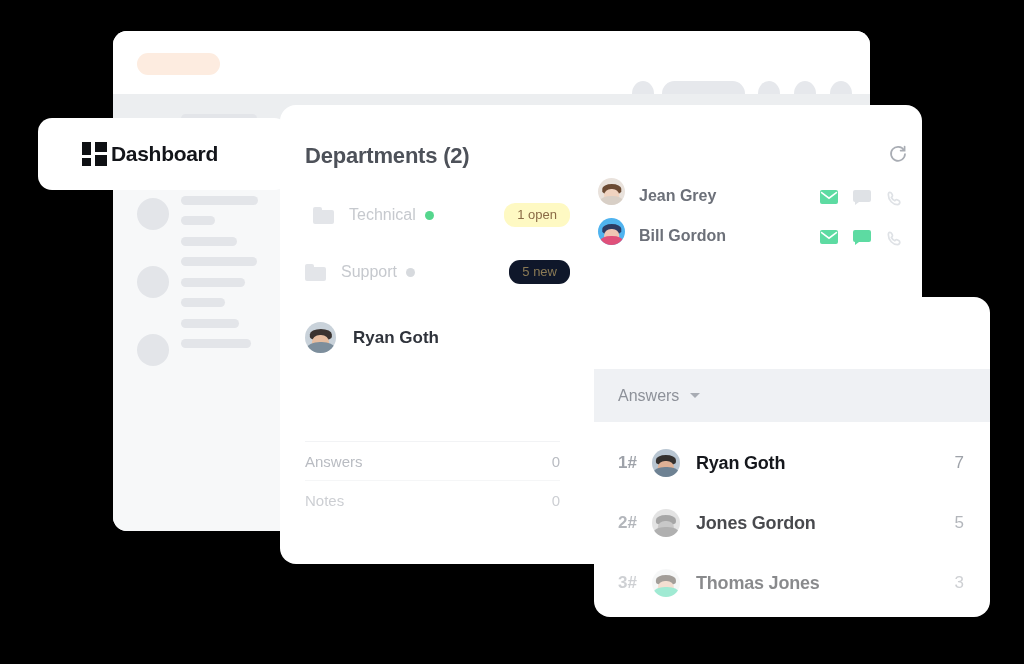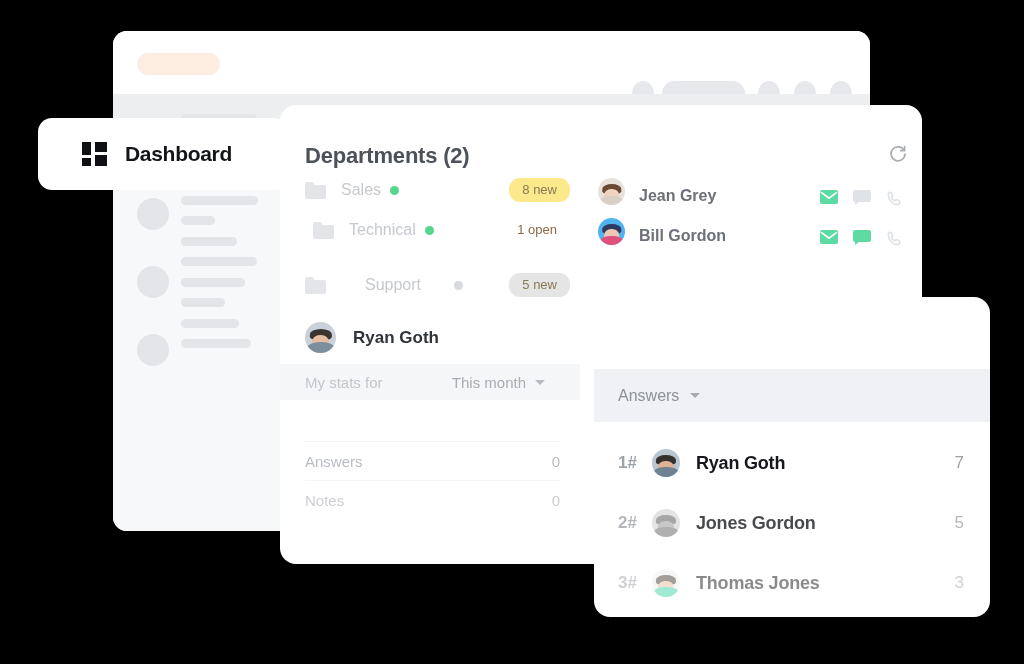--- a/index.html
+++ b/index.html
@@ -96,21 +96,21 @@
     position: relative;
     width: 25px; height: 24px;
     flex: 0 0 auto;
   }
   .logo-grid i { position: absolute; background: #0e1013; display: block; }
   .lg-tl { left: 0;    top: 0;    width: 9px;  height: 13px; }
   .lg-tr { left: 13px; top: 0;    width: 12px; height: 10px; }
   .lg-bl { left: 0;    top: 16px; width: 9px;  height: 8px; }
   .lg-br { left: 13px; top: 13px; width: 12px; height: 11px; }
   .dash-title {
-    margin-left: 18px;
+    margin-left: 4px;
     font-size: 21px; font-weight: bold;
     color: #13151a; letter-spacing: -0.3px;
   }
 
   
   .col-head {
     position: absolute;
     font-size: 22px; font-weight: bold;
     color: #4d5159; letter-spacing: -0.2px;
   }
@@ -331,48 +331,39 @@
       <i class="lg-tl"></i>
         <i class="lg-tr"></i>
         <i class="lg-bl"></i>
         <i class="lg-br"></i>
     </span>
     <span class="dash-title">Dashboard</span>
   </div>
 
   <div class="col-head" style="left:305px;top:143px;">Departments (2)</div>
 
-  <div class="dept-row" style="top:177px;">
+
+  <div class="dept-row" style="top:202px;padding-left:8px;">
     <span class="folder-icon">
         <b></b>
         <s></s>
       </span>
-    <span class="dept-name">Sales</span>
+    <span class="dept-name">Technical</span>
     <span class="status-dot" style="background:#55d68d;"></span>
-    <span class="badge" style="background:#fbe98c;">8 new</span>
-  </div>
-
-  <div class="dept-row" style="top:217px;padding-left:8px;">
+    <span class="badge" style="background:#fef9c3;color:#8a6a45;">1 open</span>
+  </div>
+
+  <div class="dept-row" style="top:259px;">
     <span class="folder-icon">
         <b></b>
         <s></s>
       </span>
-    <span class="dept-name">Technical</span>
-    <span class="status-dot" style="background:#55d68d;"></span>
-    <span class="badge" style="background:#ffffff;color:#8a6a45;">1 open</span>
-  </div>
-
-  <div class="dept-row" style="top:272px;gap:24px;">
-    <span class="folder-icon">
-        <b></b>
-        <s></s>
-      </span>
     <span class="dept-name">Support</span>
     <span class="status-dot" style="background:#d7dade;"></span>
-    <span class="badge" style="background:#e5e5e5;">5 new</span>
+    <span class="badge" style="background:#0f172a;">5 new</span>
   </div>
 
 
   <div class="refresh-btn">
     <svg viewBox="0 0 20 20" width="20" height="20" fill="none" stroke="#a9adb4" stroke-width="1.7" stroke-linecap="round">
       <path d="M16 6.2A7 7 0 1 0 17 10"></path>
         <path d="M16.6 2.6v4h-4"></path>
     </svg>
   </div>
 
@@ -435,27 +426,20 @@
   <div class="stats-user">
     <span class="avatar">
       <span class="av-bg" style="background:#c9d2da;"></span>
       <span class="av-hair" style="background:#3a3330;"></span>
       <span class="av-head" style="background:#e6bda0;"></span>
       <span class="av-body" style="background:#7d8e9c;"></span>
     </span>
     <span class="nm">Ryan Goth</span>
   </div>
 
-  <div class="stats-hdr">
-    <span class="lbl">My stats for</span>
-    <span class="sel">
-      <span>This month</span>
-      <span class="caret"></span>
-    </span>
-  </div>
 
   <div class="stat-row" style="top:441px;">
     <span class="k">Answers</span>
     <span class="v">0</span>
   </div>
   <div class="stat-row" style="top:480px;opacity:.72;">
     <span class="k">Notes</span>
     <span class="v">0</span>
   </div>
 

